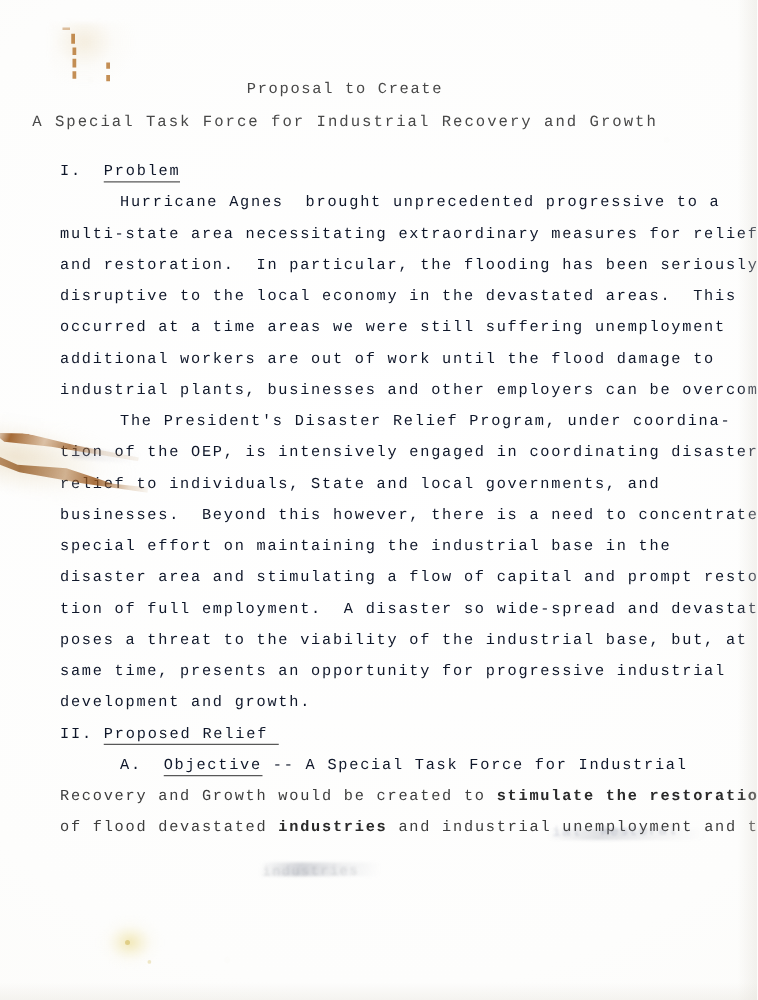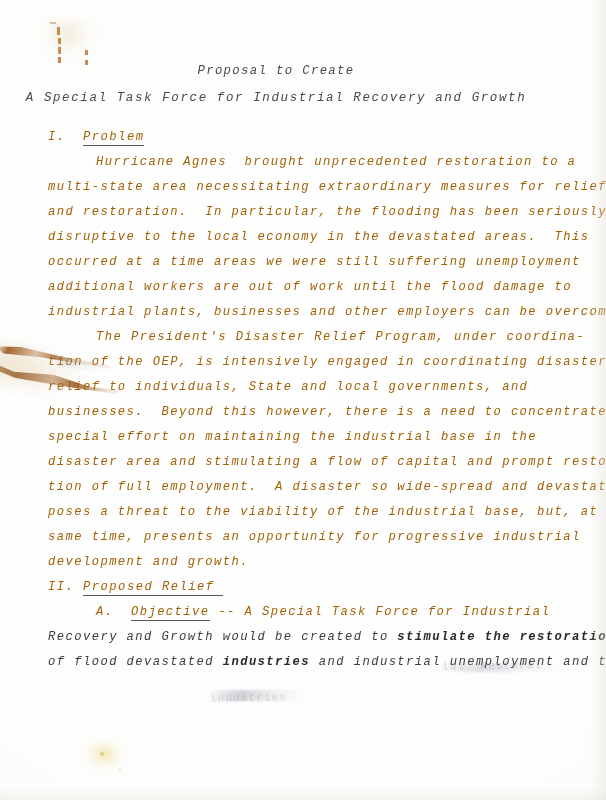--- a/index.html
+++ b/index.html
@@ -34,21 +34,20 @@
       radial-gradient(circle at 88% 14%, rgba(200,180,150,0.04) 0 2px, transparent 3px),
       radial-gradient(circle at 30% 96%, rgba(200,180,150,0.05) 0 2px, transparent 3px);
   }
 
   
   .doc {
     position: absolute;
     left: 0; top: 0;
     width: 552px;
     z-index: 4;
-    font-style: italic;
   }
   .title-block {
     margin-top: 58px;
     text-align: center;
   }
   .title-line {
     font-size: 12.3px;
     letter-spacing: 1.35px;
     line-height: 27px;
     white-space: pre;
@@ -62,21 +61,21 @@
   .body-block {
     margin-top: 13px;
     padding-left: 48px;
   }
   .ln {
     font-size: 12.2px;
     letter-spacing: 1.42px;
     line-height: 25px;
     white-space: pre;
     height: 25px;
-    color: #a16207;
+    color: #0f172a;
   }
   .ln.heading {
     letter-spacing: 1.45px;
   }
   .ln u {
     text-decoration: none;
     border-bottom: 1px solid #585858;
     padding-bottom: 1px;
   }
   
@@ -246,21 +245,21 @@
 
     <div class="title-block">
       <div class="title-line">Proposal to Create</div>
       <div class="title-line sub">A Special Task Force for Industrial Recovery and Growth</div>
     </div>
 
     <div class="body-block">
 
       <div class="ln heading"><span>I.</span>  <u>Problem</u></div>
 
-      <div class="ln" style="padding-left:48px;">Hurricane Agnes  brought unprecedented restoration to a</div>
+      <div class="ln" style="padding-left:48px;">Hurricane Agnes  brought unprecedented progressive to a</div>
       <div class="ln">multi-state area necessitating extraordinary measures for relief</div>
       <div class="ln">and restoration.  In particular, the flooding has been seriously</div>
       <div class="ln">disruptive to the local economy in the devastated areas.  This</div>
       <div class="ln">occurred at a time areas we were still suffering unemployment</div>
       <div class="ln">additional workers are out of work until the flood damage to</div>
       <div class="ln">industrial plants, businesses and other employers can be overcome.</div>
       <div class="ln" style="padding-left:48px;">The President's Disaster Relief Program, under coordina-</div>
       <div class="ln">tion of the OEP, is intensively engaged in coordinating disaster</div>
       <div class="ln">relief to individuals, State and local governments, and</div>
       <div class="ln">businesses.  Beyond this however, there is a need to concentrate</div>

